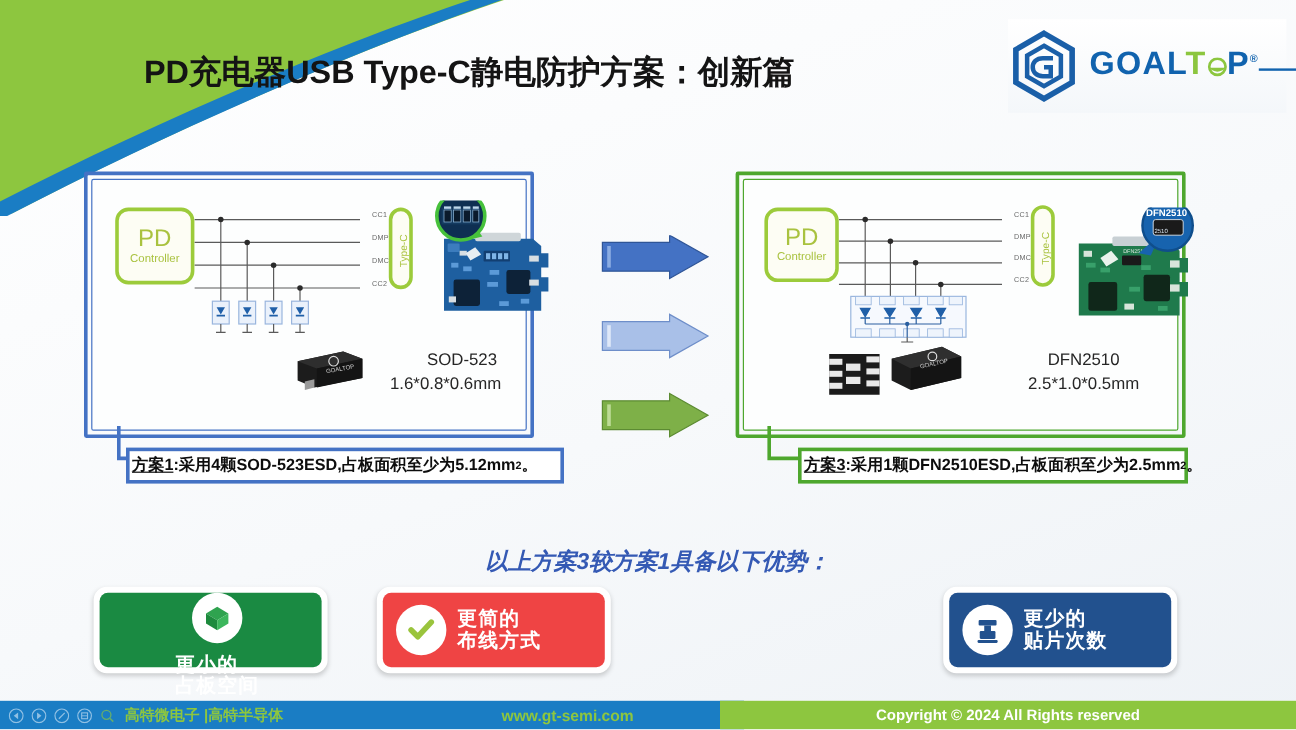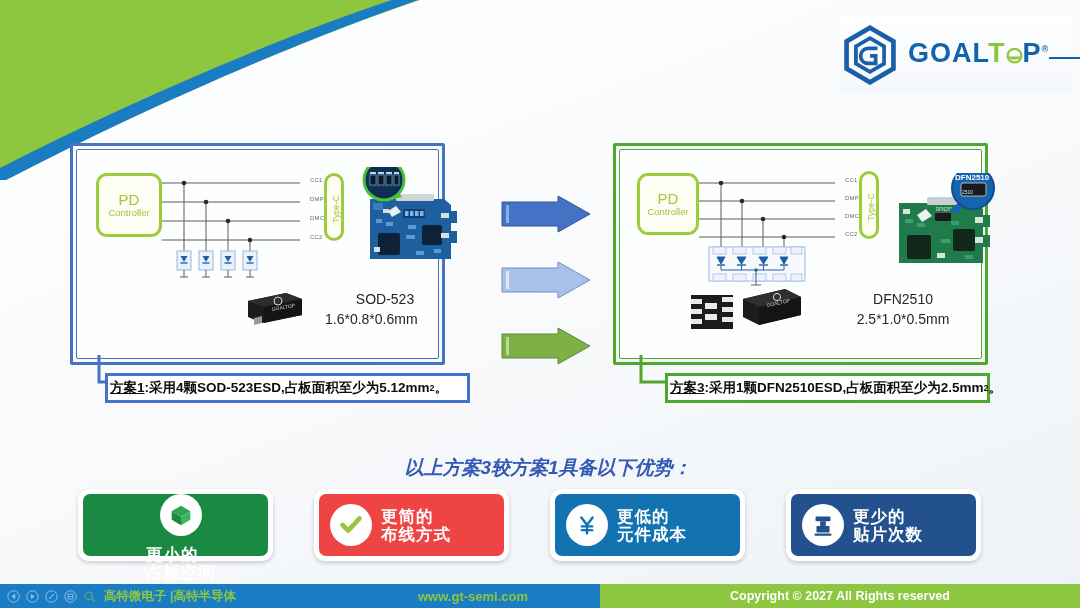--- a/index.html
+++ b/index.html
@@ -76,21 +76,21 @@
   
   .stub { position:absolute; }
 
   
   .sch { position:absolute; }
   .pd-box {
     position:absolute; border:3px solid #9ccb3b; border-radius:11px;
     background:#fdfdf4; display:flex; flex-direction:column;
     align-items:center; justify-content:center; line-height:1.15;
   }
-  .pd-box .pd-main { font-size:15px; color:#a9c23f; }
+  .pd-box .pd-main { font-size:20px; color:#a9c23f; }
   .pd-box .pd-sub  { font-size:9.5px; color:#a9c23f; }
   .tc-box {
     position:absolute; border:3px solid #9ccb3b; border-radius:13px;
     background:#fdfdf4;
   }
   .tc-label {
     position:absolute; font-size:8.5px; color:#a9c23f;
     transform:rotate(-90deg); white-space:nowrap;
     transform-origin:center;
   }
@@ -156,20 +156,21 @@
 <body>
 
 <div id="slide">
 
   <svg class="corner-art" viewBox="0 0 520 180">
     <path d="M0,0 L420,0 C300,40 140,110 10,178 L0,178 Z" fill="#8dc63f"></path>
     <path d="M418,0 C296,42 136,112 6,180 L0,180 L0,168 C132,100 292,32 404,-4 Z" fill="#1a7dc4"></path>
     <path d="M0,118 C120,60 268,10 404,-8 L420,-8 L430,2 C292,22 132,92 0,160 Z" fill="#1a7dc4" opacity="0"></path>
   </svg>
 
+  <div class="slide-title">PD充电器USB Type-C静电防护方案：创新篇</div>
 
   <div class="logo-block">
     <svg class="logo-mark" viewBox="0 0 64 64">
       <path d="M32 3 L57 17.5 L57 46.5 L32 61 L7 46.5 L7 17.5 Z" fill="none" stroke="#1a5fa8" stroke-width="5"></path>
       <path d="M32 14 L47 22.7 L47 41.3 L32 50 L17 41.3 L17 22.7 Z" fill="none" stroke="#1a5fa8" stroke-width="4"></path>
       <path d="M40 25 L31 25 C25 25 22 29 22 33 C22 37 25 41 31 41 L38 41 L38 33 L32 33" fill="none" stroke="#1a5fa8" stroke-width="4"></path>
     </svg>
     <div class="logo-text">
       <div class="logo-word">
         <span>GOAL</span><span class="lt-green">T</span><span style="display:inline-block;width:17px;vertical-align:-3px;">
@@ -513,38 +514,20 @@
             <path d="M6,15 L12,21 L24,8" fill="none" stroke="#9ac43d" stroke-width="5" stroke-linecap="round" stroke-linejoin="round"></path>
           </svg>
         </div>
         <div class="card-text">
           <div>更简的</div>
           <div>布线方式</div>
         </div>
       </div>
     </div>
 
-    <div class="card" id="card-2">
-      <div class="card-inner" style="background:#1273b0;">
-        <div class="card-icon">
-          <svg viewBox="0 0 30 30" width="28" height="28">
-            <g fill="none" stroke="#1273b0" stroke-width="2.6" stroke-linecap="round">
-              <path d="M9,7 L15,15 L21,7"></path>
-                <path d="M15,15 L15,24"></path>
-              <path d="M9.5,16.5 L20.5,16.5"></path>
-                <path d="M9.5,20.5 L20.5,20.5"></path>
-            </g>
-          </svg>
-        </div>
-        <div class="card-text">
-          <div>更低的</div>
-          <div>元件成本</div>
-        </div>
-      </div>
-    </div>
 
     <div class="card" id="card-3">
       <div class="card-inner" style="background:#22518e;">
         <div class="card-icon">
           <svg viewBox="0 0 30 30" width="28" height="28">
             <rect x="7" y="6" width="16" height="5" rx="1" fill="#22518e"></rect>
             <rect x="12" y="11" width="6" height="5" fill="#22518e"></rect>
             <rect x="8" y="16" width="14" height="7" rx="1" fill="#22518e"></rect>
             <rect x="6" y="24" width="18" height="2.6" rx="1" fill="#22518e"></rect>
           </svg>
@@ -581,16 +564,16 @@
           <circle cx="7" cy="7" r="4.6" fill="none" stroke="#8dc63f" stroke-width="1.4"></circle>
           <line x1="10.5" y1="10.5" x2="14" y2="14" stroke="#8dc63f" stroke-width="1.6"></line>
         </svg>
       <span class="footer-brand">高特微电子  |高特半导体</span>
     </div>
     <div class="footer-url">www.gt-semi.com</div>
     <svg class="footer-chev" viewBox="0 0 34 24">
       <path d="M0,0 L20,0 L34,12 L20,24 L0,24 L14,12 Z" fill="#1a7dc4"></path>
       <path d="M20,0 L34,12 L20,24 L26,12 Z" fill="#ffffff"></path>
     </svg>
-    <div class="footer-right">Copyright © 2027 All Rights reserved</div>
+    <div class="footer-right">Copyright © 2024 All Rights reserved</div>
   </div>
 
 </div>
 
 </body></html>

